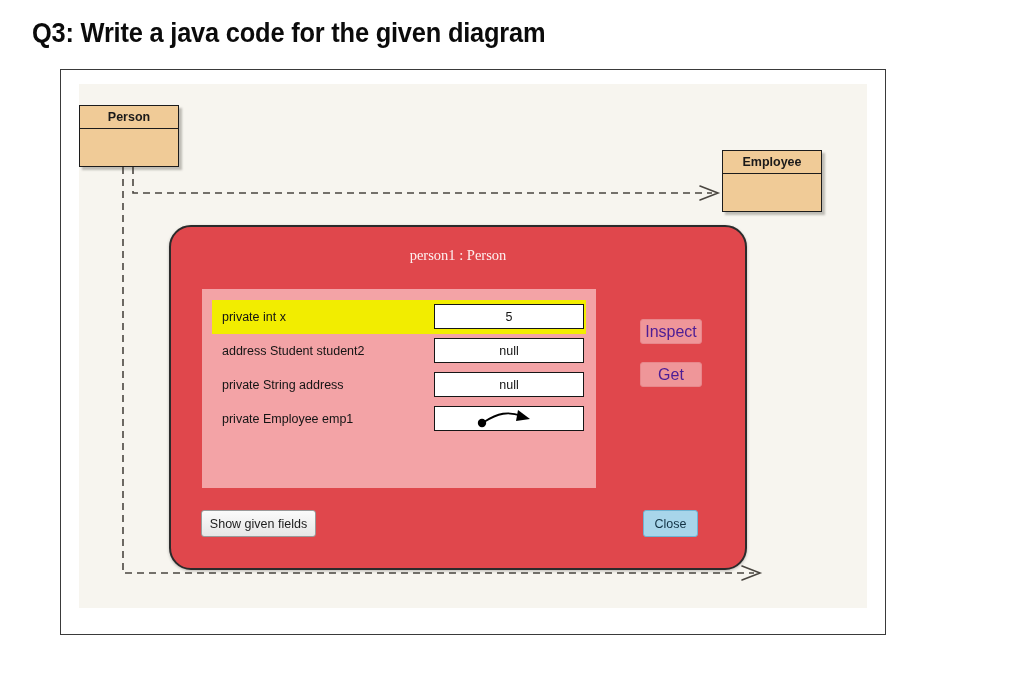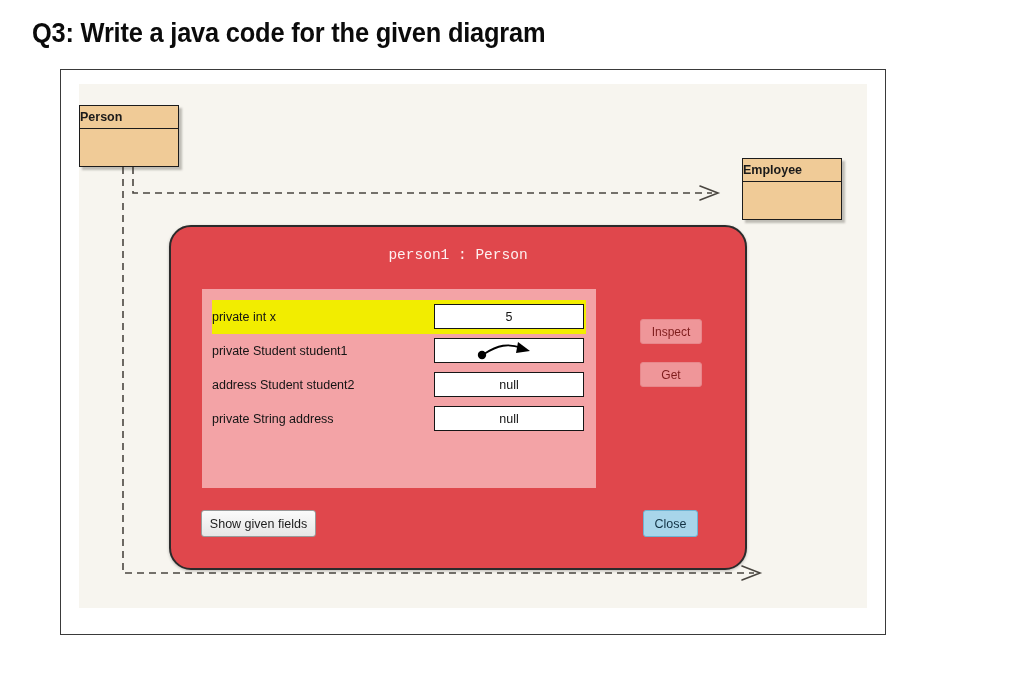--- a/index.html
+++ b/index.html
@@ -58,33 +58,34 @@
     position: absolute;
     background: #f0cb97;
     border: 1.5px solid #1c1c1c;
     box-shadow: 3px 3px 2px rgba(60,55,45,0.30);
     box-sizing: border-box;
     z-index: 3;
   }
   .uml-class .uml-header {
     height: 23px;
     line-height: 22px;
+    text-align: center;
     font-size: 12.5px;
     font-weight: bold;
     color: #1a1a1a;
     border-bottom: 1.5px solid #1c1c1c;
     box-sizing: border-box;
     font-family: "Liberation Sans", sans-serif;
   }
   .uml-class .uml-body {
     height: calc(100% - 23px);
   }
 
   #uml-person   { left: 0px;   top: 21px;  width: 100px; height: 62px; }
-  #uml-employee { left: 643px; top: 74px;  width: 100px; height: 62px; margin-left: 20px; }
+  #uml-employee { left: 643px; top: 66px;  width: 100px; height: 62px; }
   #uml-student  { left: 685px; top: 458px; width: 100px; height: 62px; }
 
   
   #relations-svg {
     position: absolute;
     left: 0; top: 0;
     width: 788px;
     height: 524px;
     z-index: 2;
     overflow: visible;
@@ -105,21 +106,21 @@
     box-shadow: 0 1px 3px rgba(0,0,0,0.25);
   }
   #dialog-title {
     position: absolute;
     left: 0;
     top: 20px;
     width: 100%;
     text-align: center;
     font-size: 14.5px;
     color: #fdf0f0;
-    font-family: Liberation Mono, monospace;
+    font-family: Liberation Serif, serif;
   }
 
   
   #fields-panel {
     position: absolute;
     left: 31px;
     top: 62px;
     width: 394px;
     height: 199px;
     background: #f3a3a6;
@@ -136,20 +137,21 @@
     display: flex;
     align-items: center;
     box-sizing: border-box;
   }
   .field-row.selected {
     background: #f2ed00;
   }
   .field-label {
     font-size: 12.5px;
     color: #141414;
+    padding-left: 10px;
     white-space: nowrap;
     font-family: "Liberation Sans", sans-serif;
   }
   .field-value {
     position: absolute;
     right: 2px;
     top: 4px;
     width: 150px;
     height: 25px;
     background: #ffffff;
@@ -169,22 +171,22 @@
     position: absolute;
     width: 62px;
     height: 25px;
     background: #ef9699;
     border: 1px solid #e8878b;
     border-radius: 3px;
     box-sizing: border-box;
     display: flex;
     align-items: center;
     justify-content: center;
-    font-size: 12px;
-    color: #7f1d1d;
+    font-size: 16px;
+    color: #4c1d95;
     font-family: "Liberation Sans", sans-serif;
   }
   #btn-inspect { left: 469px; top: 92px; }
   #btn-get     { left: 469px; top: 135px; }
 
   
   #btn-show-static {
     position: absolute;
     left: 30px;
     top: 283px;
@@ -253,42 +255,42 @@
       <div id="dialog-title">person1 : Person</div>
 
       <div id="fields-panel">
         <div id="fields-list">
 
           <div class="field-row selected">
             <span class="field-label">private int x</span>
             <span class="field-value">5</span>
           </div>
 
+
           <div class="field-row">
-            <span class="field-label">private Student student1</span>
+            <span class="field-label">address Student student2</span>
+            <span class="field-value">null</span>
+          </div>
+
+          <div class="field-row">
+            <span class="field-label">private String address</span>
+            <span class="field-value">null</span>
+          </div>
+
+          <div class="field-row">
+            <span class="field-label">private Employee emp1</span>
             <span class="field-value">
               <svg width="70" height="20" viewBox="0 0 70 20">
                 <circle cx="8" cy="14" r="4.2" fill="#000"></circle>
                 <path d="M 10 13 C 24 4 34 2 48 7" fill="none" stroke="#000" stroke-width="1.8"></path>
                 <path d="M 44 1 L 56 10 L 42 12 Z" fill="#000"></path>
               </svg>
             </span>
           </div>
 
-          <div class="field-row">
-            <span class="field-label">address Student student2</span>
-            <span class="field-value">null</span>
-          </div>
-
-          <div class="field-row">
-            <span class="field-label">private String address</span>
-            <span class="field-value">null</span>
-          </div>
-
-
         </div>
       </div>
 
       <div id="btn-inspect" class="side-button">Inspect</div>
 
       <div id="btn-get" class="side-button">Get</div>
 
       <div id="btn-show-static">Show given fields</div>
 
       <div id="btn-close">Close</div>

